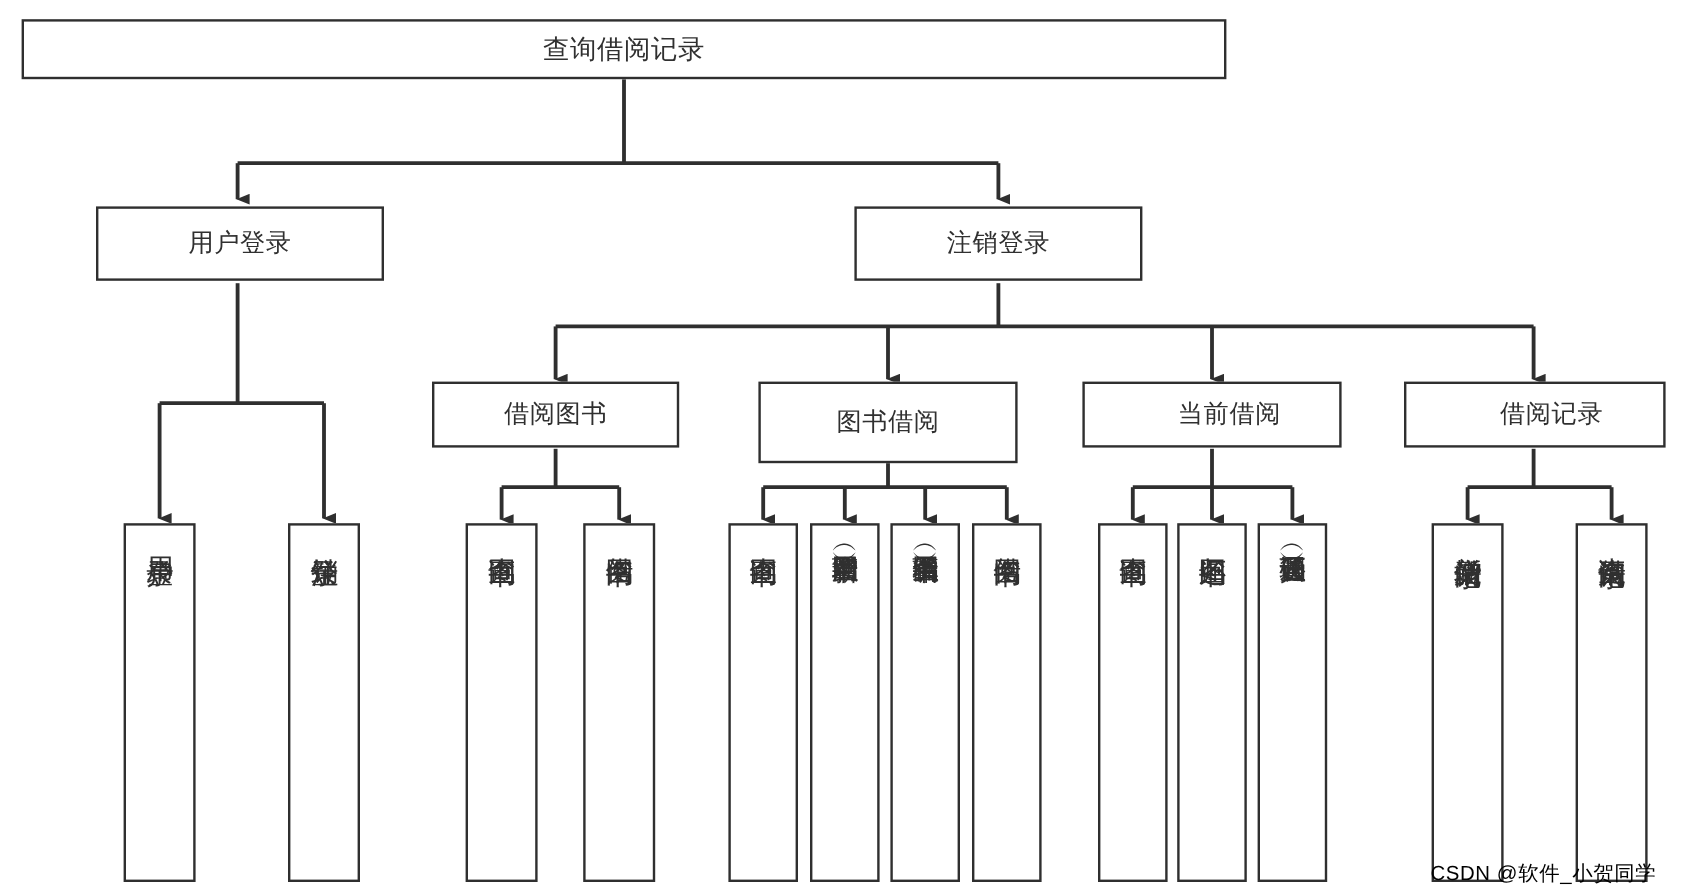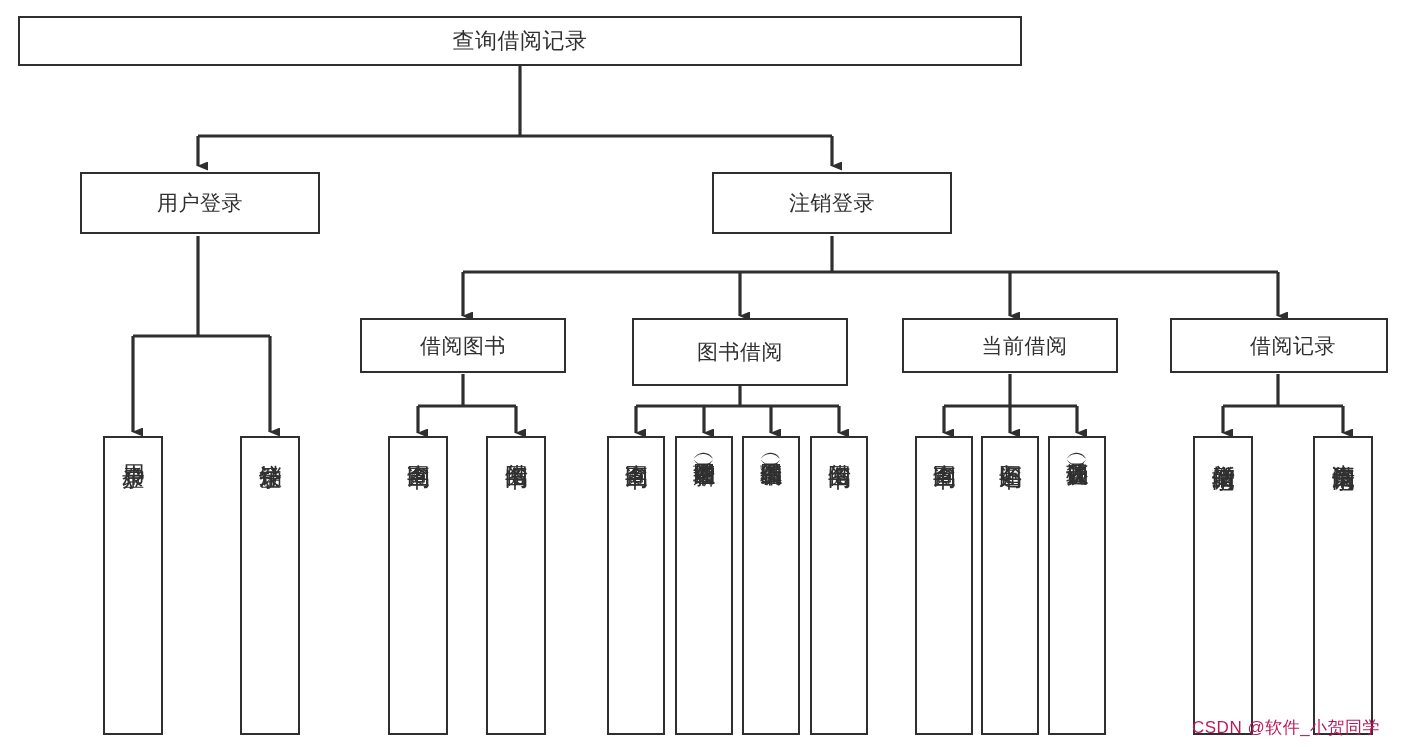--- a/index.html
+++ b/index.html
@@ -65,21 +65,21 @@
     letter-spacing: 1px;
     white-space: nowrap;
     text-align: left;
   }
   .node.leaf.tall-text .node-label {
     font-size: 22px;
     letter-spacing: 0px;
   }
   .watermark {
     position: absolute;
-    color: #be185d;
+    color: #000000;
     font-size: 17px;
     white-space: nowrap;
     letter-spacing: 0.5px;
     font-family: "Liberation Sans", "DejaVu Sans", sans-serif;
   }
 </style>
 </head>
 <body>
 
 <div id="diagram-root">

